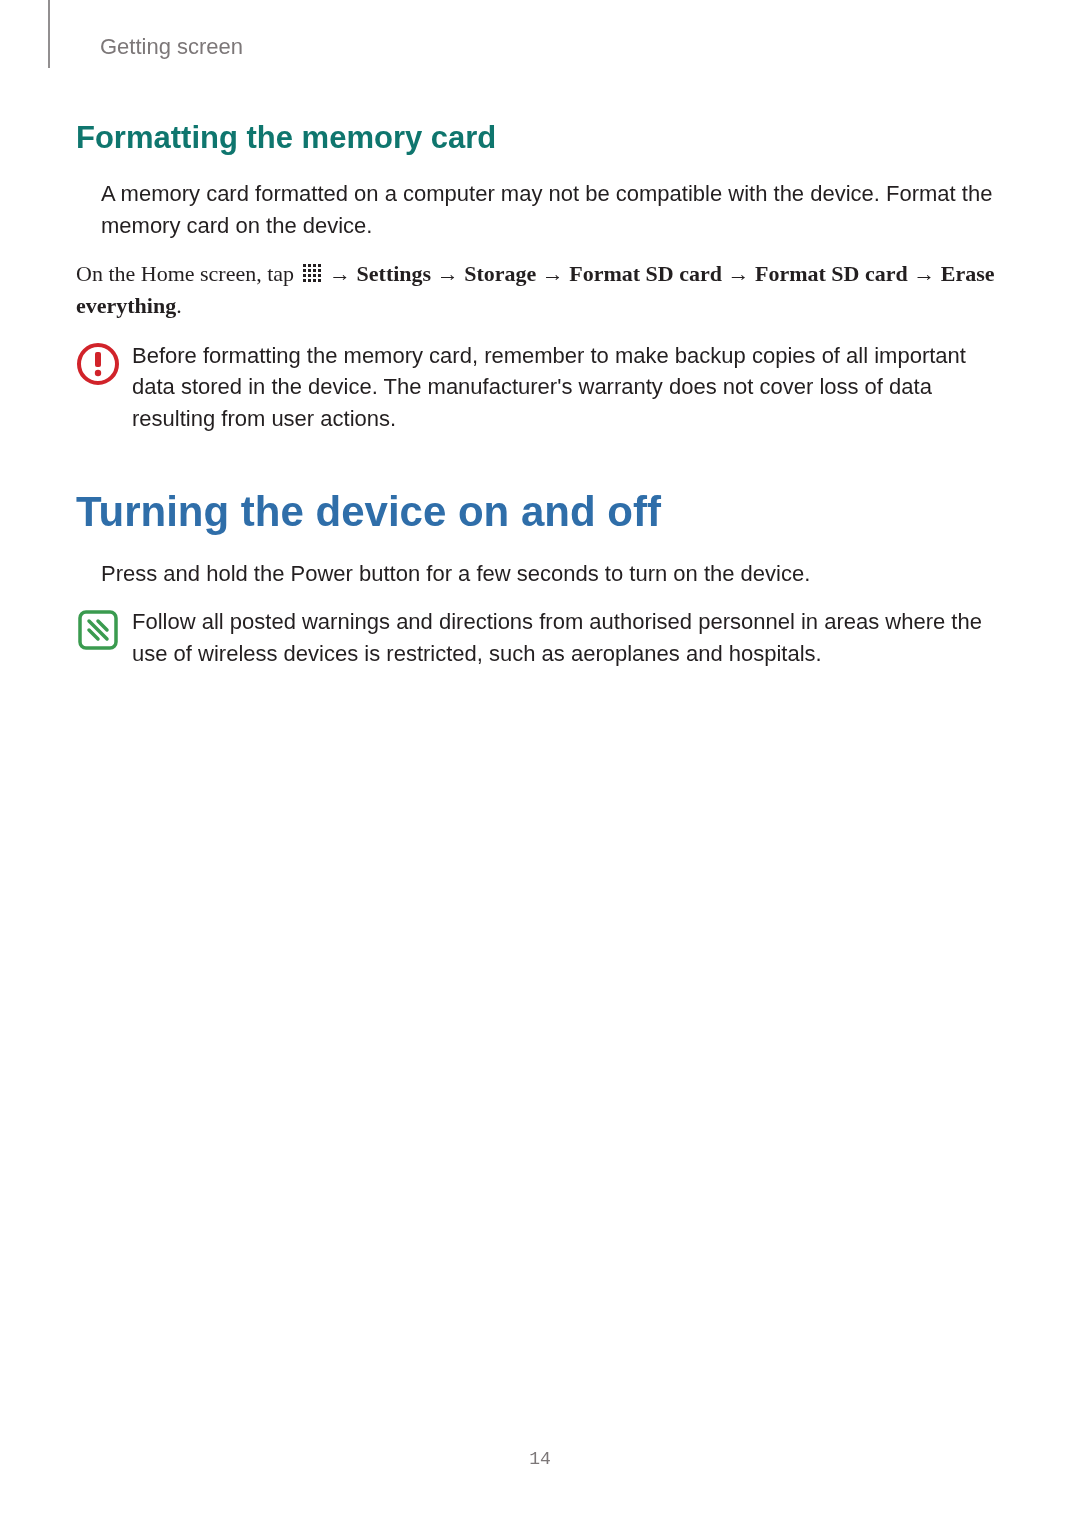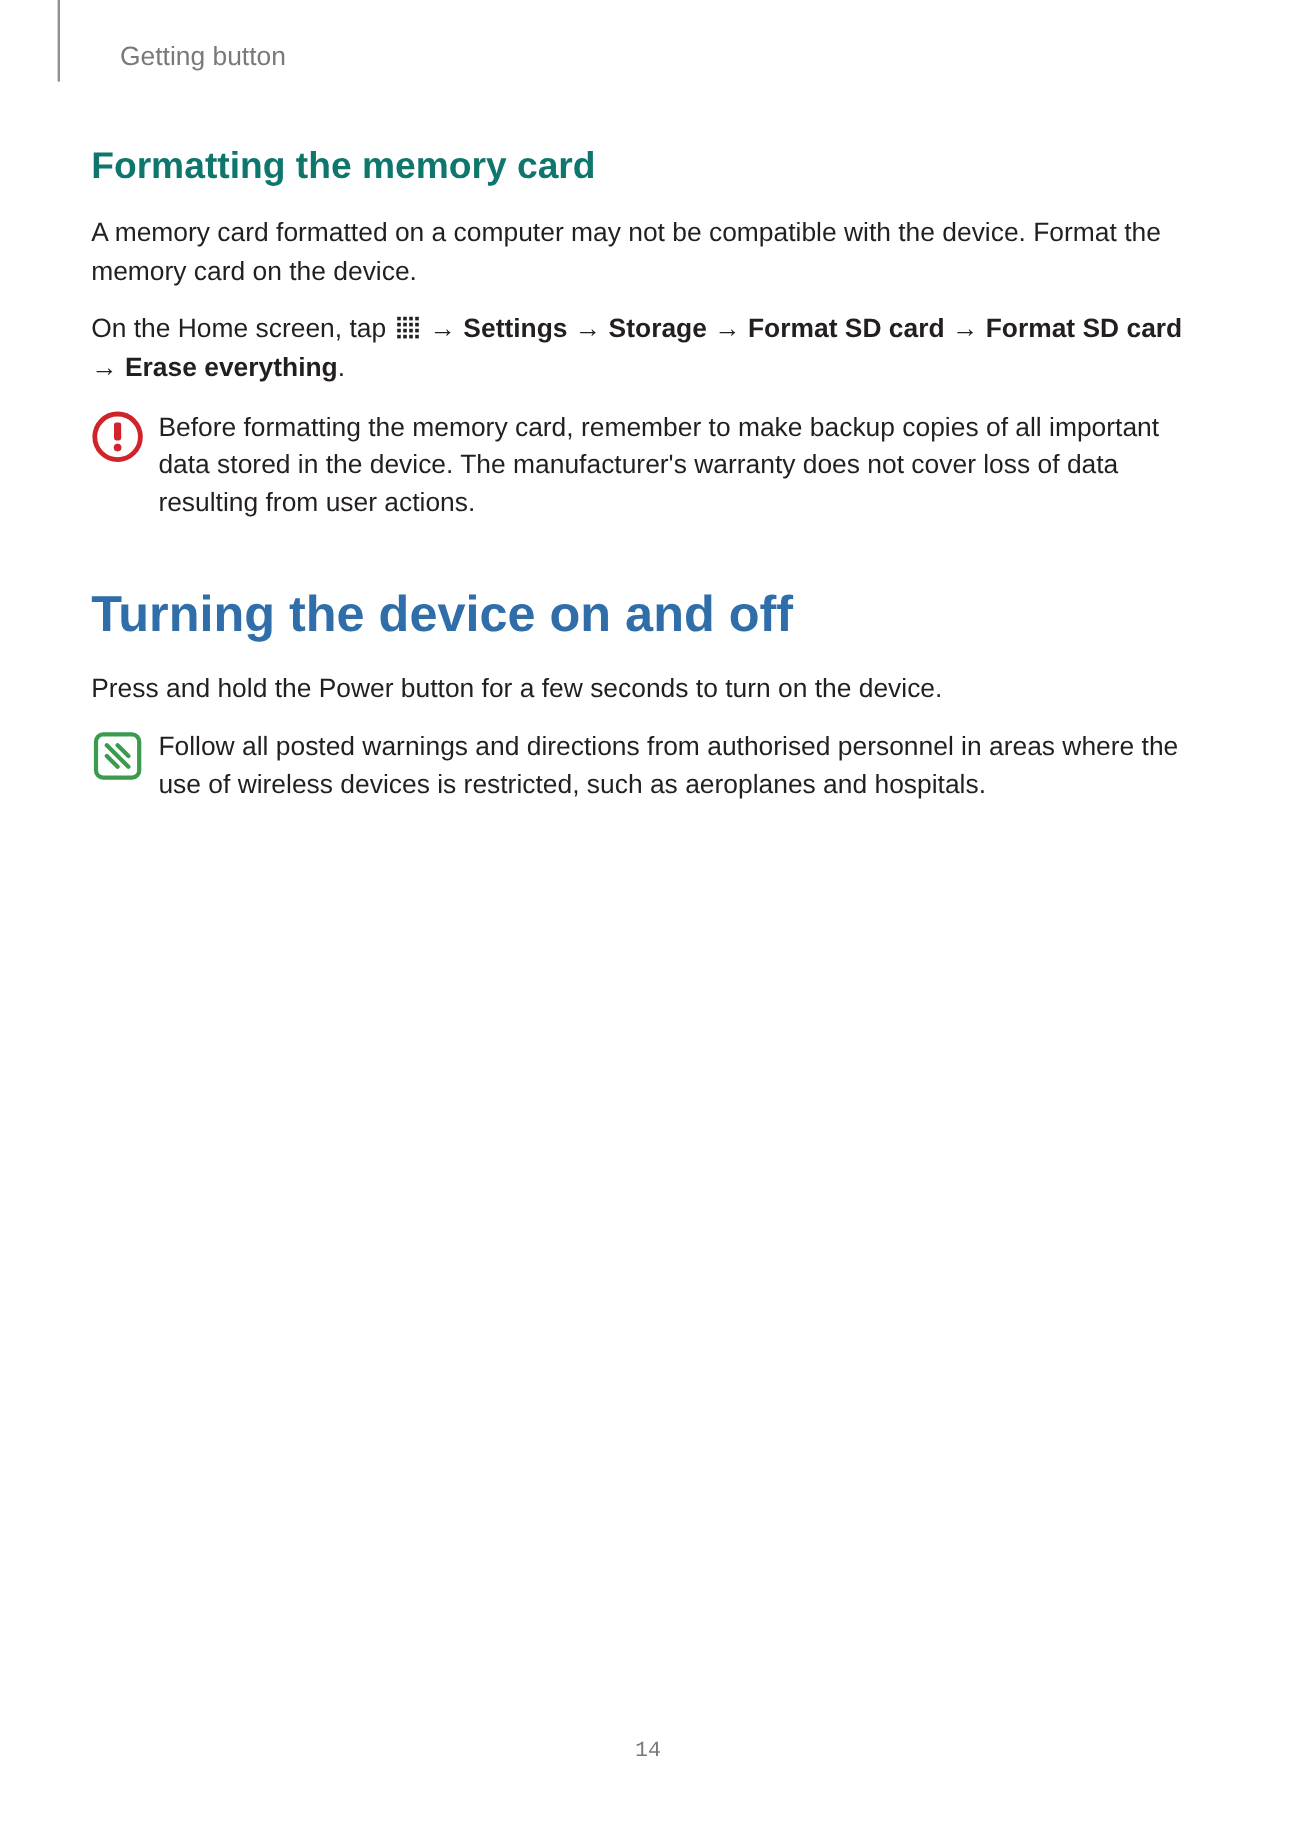--- a/index.html
+++ b/index.html
@@ -39,26 +39,27 @@
       font-weight: bold;
       margin-bottom: 22px;
       font-family: "Segoe UI", "Helvetica Neue", Arial, sans-serif;
     }
     .body-p {
       font-size: 22px;
       line-height: 1.45;
       margin-bottom: 16px;
       color: #231f20;
       font-family: "Segoe UI", "Helvetica Neue", Arial, sans-serif;
+      margin-left: 25px;
     }
     .nav-path {
       font-size: 22px;
       line-height: 1.45;
       margin-bottom: 18px;
-      font-family: Liberation Sans, sans-serif;
+      font-family: Liberation Serif, serif;
     }
     .nav-path b {
       font-weight: bold;
     }
     .apps-icon {
       display: inline-block;
       width: 20px;
       height: 20px;
       vertical-align: -2px;
       margin: 0 2px;
@@ -109,21 +110,21 @@
     }
     b { font-weight: 700; }
   </style>
 </head>
 <body>
 
 <div class="side-rule"></div>
 
 <div class="content">
 
-  <div class="breadcrumb">Getting button</div>
+  <div class="breadcrumb">Getting screen</div>
 
   <h2 class="section-heading">Formatting the memory card</h2>
 
   <p class="body-p">A memory card formatted on a computer may not be compatible with the device. Format the memory card on the device.</p>
 
   <p class="nav-path">
     <span>On the Home screen, tap </span><span class="apps-icon"><svg viewBox="0 0 20 20">
           <g fill="#231f20">
             <rect x="1" y="1" width="3" height="3"></rect>
             <rect x="6" y="1" width="3" height="3"></rect>

